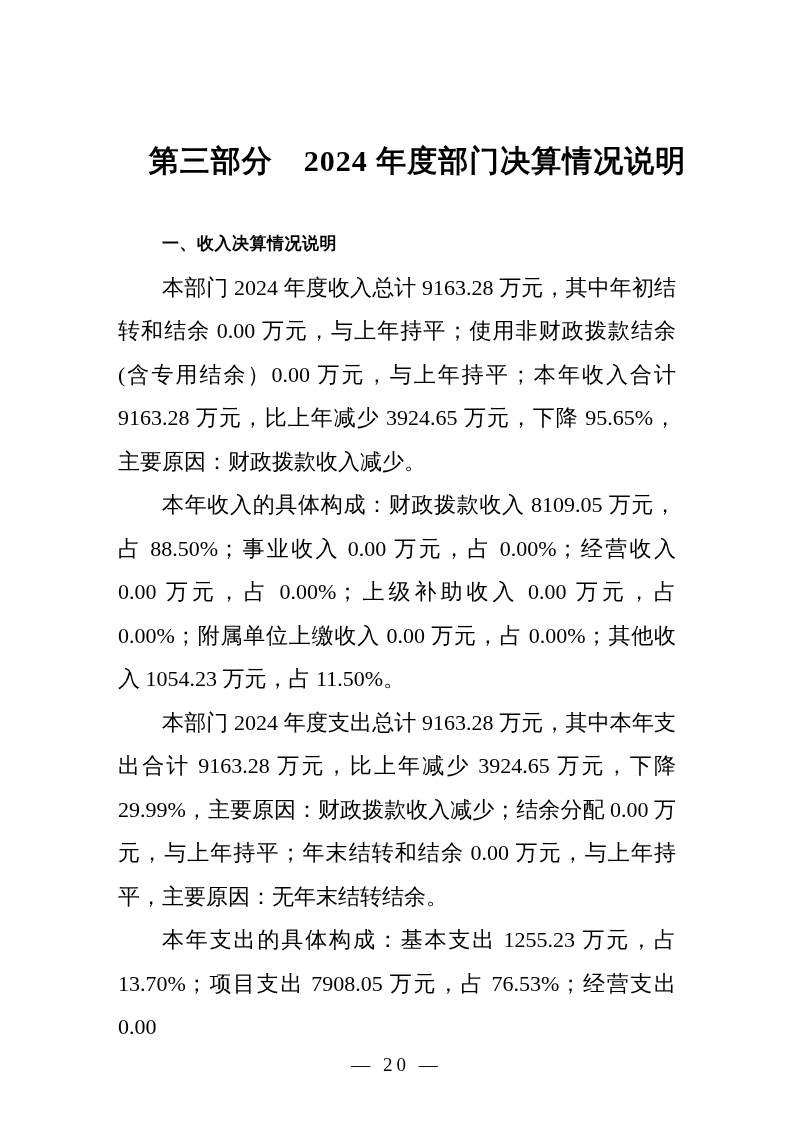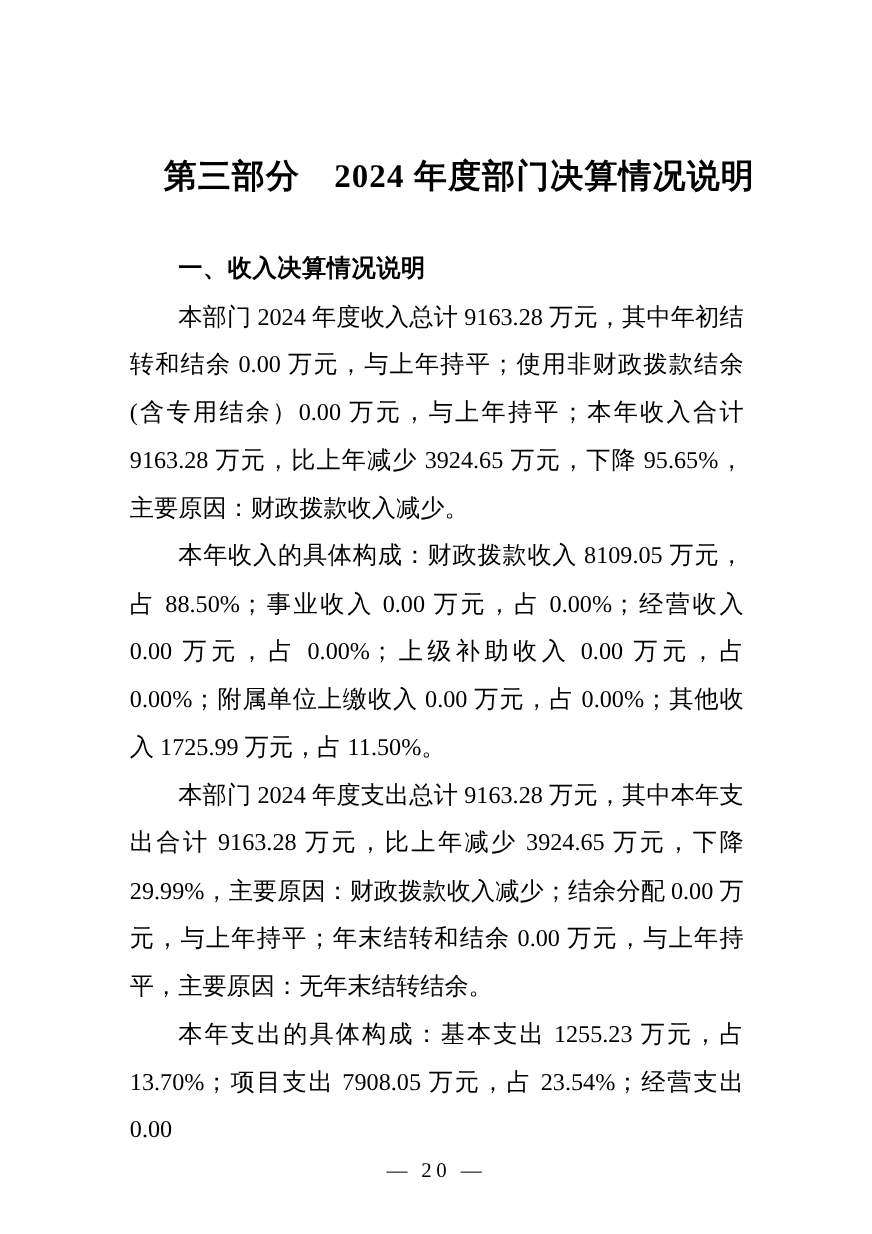--- a/index.html
+++ b/index.html
@@ -28,21 +28,21 @@
     letter-spacing: 1px;
     white-space: nowrap;
     padding-left: 42px;
   }
   .content {
     margin: 40px 117px 0 118px; 
   }
   .section-heading {
     margin: 0;
     font-family: "Liberation Sans", sans-serif;
-    font-size: 22px;
+    font-size: 17px;
     font-weight: 700;
     line-height: 43.5px;
     text-indent: 44px;
     letter-spacing: 0.5px;
   }
   .para {
     margin: 0;
     font-family: "Liberation Serif", serif;
     font-size: 22px;
     line-height: 43.5px;
@@ -67,24 +67,24 @@
 <div class="page">
 
   <h1 class="doc-title">第三部分　2024 年度部门决算情况说明</h1>
 
   <div class="content">
 
     <h2 class="section-heading">一、收入决算情况说明</h2>
 
     <p class="para">本部门 2024 年度收入总计 9163.28 万元，其中年初结转和结余 0.00 万元，与上年持平；使用非财政拨款结余(含专用结余）0.00 万元，与上年持平；本年收入合计 9163.28 万元，比上年减少 3924.65 万元，下降 95.65%，主要原因：财政拨款收入减少。</p>
 
-    <p class="para">本年收入的具体构成：财政拨款收入 8109.05 万元，占 88.50%；事业收入 0.00 万元，占 0.00%；经营收入 0.00 万元，占 0.00%；上级补助收入 0.00 万元，占 0.00%；附属单位上缴收入 0.00 万元，占 0.00%；其他收入 1725.99 万元，占 11.50%。</p>
+    <p class="para">本年收入的具体构成：财政拨款收入 8109.05 万元，占 88.50%；事业收入 0.00 万元，占 0.00%；经营收入 0.00 万元，占 0.00%；上级补助收入 0.00 万元，占 0.00%；附属单位上缴收入 0.00 万元，占 0.00%；其他收入 1054.23 万元，占 11.50%。</p>
 
 
     <p class="para">本部门 2024 年度支出总计 9163.28 万元，其中本年支出合计 9163.28 万元，比上年减少 3924.65 万元，下降 29.99%，主要原因：财政拨款收入减少；结余分配 0.00 万元，与上年持平；年末结转和结余 0.00 万元，与上年持平，主要原因：无年末结转结余。</p>
 
-    <p class="para">本年支出的具体构成：基本支出 1255.23 万元，占 13.70%；项目支出 7908.05 万元，占 23.54%；经营支出 0.00</p>
+    <p class="para">本年支出的具体构成：基本支出 1255.23 万元，占 13.70%；项目支出 7908.05 万元，占 76.53%；经营支出 0.00</p>
 
   </div>
 
   <div class="page-footer">— 20 —</div>
 
 </div>
 
 </body></html>

